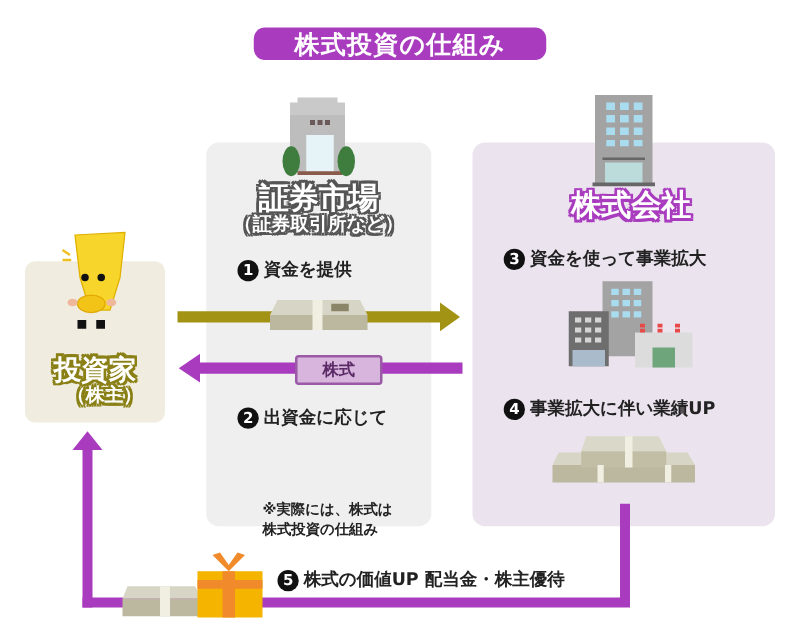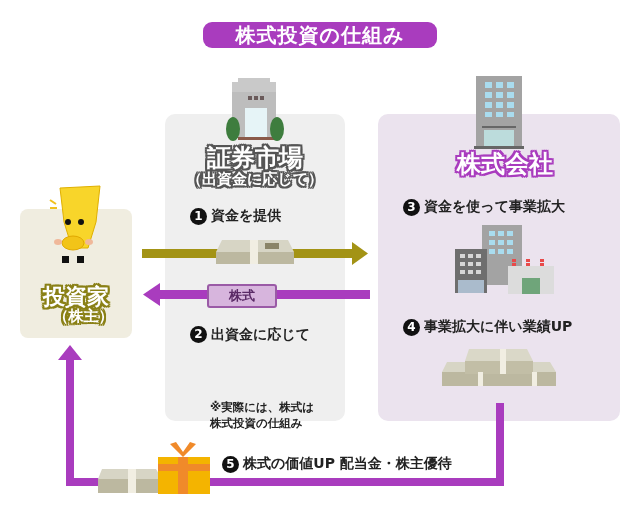--- a/index.html
+++ b/index.html
@@ -17,21 +17,21 @@
   .company-title{left:378px;top:152px;width:254px;font-size:24px;color:#fff;
     text-shadow:-2px -2px 0 #a93cbe,2px -2px 0 #a93cbe,-2px 2px 0 #a93cbe,2px 2px 0 #a93cbe,0 2px 0 #a93cbe,0 -2px 0 #a93cbe,2px 0 0 #a93cbe,-2px 0 0 #a93cbe;}
   .inv-title{left:20px;top:285px;width:112px;font-size:22px;color:#fff;
     text-shadow:-2px -2px 0 #8a8016,2px -2px 0 #8a8016,-2px 2px 0 #8a8016,2px 2px 0 #8a8016,0 2px 0 #8a8016,0 -2px 0 #8a8016,2px 0 0 #8a8016,-2px 0 0 #8a8016;}
   .inv-sub{left:20px;top:309px;width:127px;font-size:15px;color:#fff;
     text-shadow:-2px -2px 0 #8a8016,2px -2px 0 #8a8016,-2px 2px 0 #8a8016,2px 2px 0 #8a8016,0 2px 0 #8a8016,0 -2px 0 #8a8016,2px 0 0 #8a8016,-2px 0 0 #8a8016;}
   .step{font-size:14px;font-weight:bold;color:#222;display:flex;align-items:center;white-space:nowrap;}
   .num{display:inline-flex;width:17px;height:17px;border-radius:50%;background:#111;color:#fff;font-size:12px;align-items:center;justify-content:center;margin-right:4px;flex:none;}
   .step2{left:190px;top:324px;font-size:14px;font-weight:bold;color:#222;line-height:20px;}
   .note{left:210px;top:376px;font-size:11.5px;font-weight:bold;color:#222;line-height:16px;margin-top:23px;}
-  .stock-label{left:207px;top:284px;width:70px;height:24px;background:#d7b5dd;border:2px solid #9a5aa6;border-radius:3px;box-sizing:border-box;color:#5a2a66;font-size:13px;font-weight:bold;display:flex;align-items:center;justify-content:center;}
+  .stock-label{left:236px;top:284px;width:70px;height:24px;background:#d7b5dd;border:2px solid #9a5aa6;border-radius:3px;box-sizing:border-box;color:#5a2a66;font-size:13px;font-weight:bold;display:flex;align-items:center;justify-content:center;}
   svg{position:absolute;left:0;top:0;}
 </style>
 </head>
 <body>
 
 <div class="abs panel-investor"></div>
 <div class="abs panel-market"></div>
 <div class="abs panel-company"></div>
 
 <svg width="640" height="515">
@@ -166,21 +166,21 @@
     <ellipse cx="58" cy="242" rx="4" ry="3" fill="#f0b89a"></ellipse>
     <ellipse cx="89" cy="242" rx="4" ry="3" fill="#f0b89a"></ellipse>
     <rect x="62" y="256" width="7" height="7" fill="#111"></rect>
     <rect x="77" y="256" width="7" height="7" fill="#111"></rect>
   </g>
 </svg>
 
 <div class="abs title">株式投資の仕組み</div>
 
 <div class="abs outline-text market-title">証券市場</div>
-<div class="abs outline-text market-sub">（出資金に応じて）</div>
+<div class="abs outline-text market-sub">（証券取引所など）</div>
 <div class="abs outline-text company-title">株式会社</div>
 <div class="abs outline-text inv-title">投資家</div>
 <div class="abs outline-text inv-sub">（株主）</div>
 
 <div class="abs step" style="left:190px;top:207px;">
   <span class="num">1</span>
   <span>資金を提供</span>
 </div>
 
 <div class="abs stock-label">株式</div>

